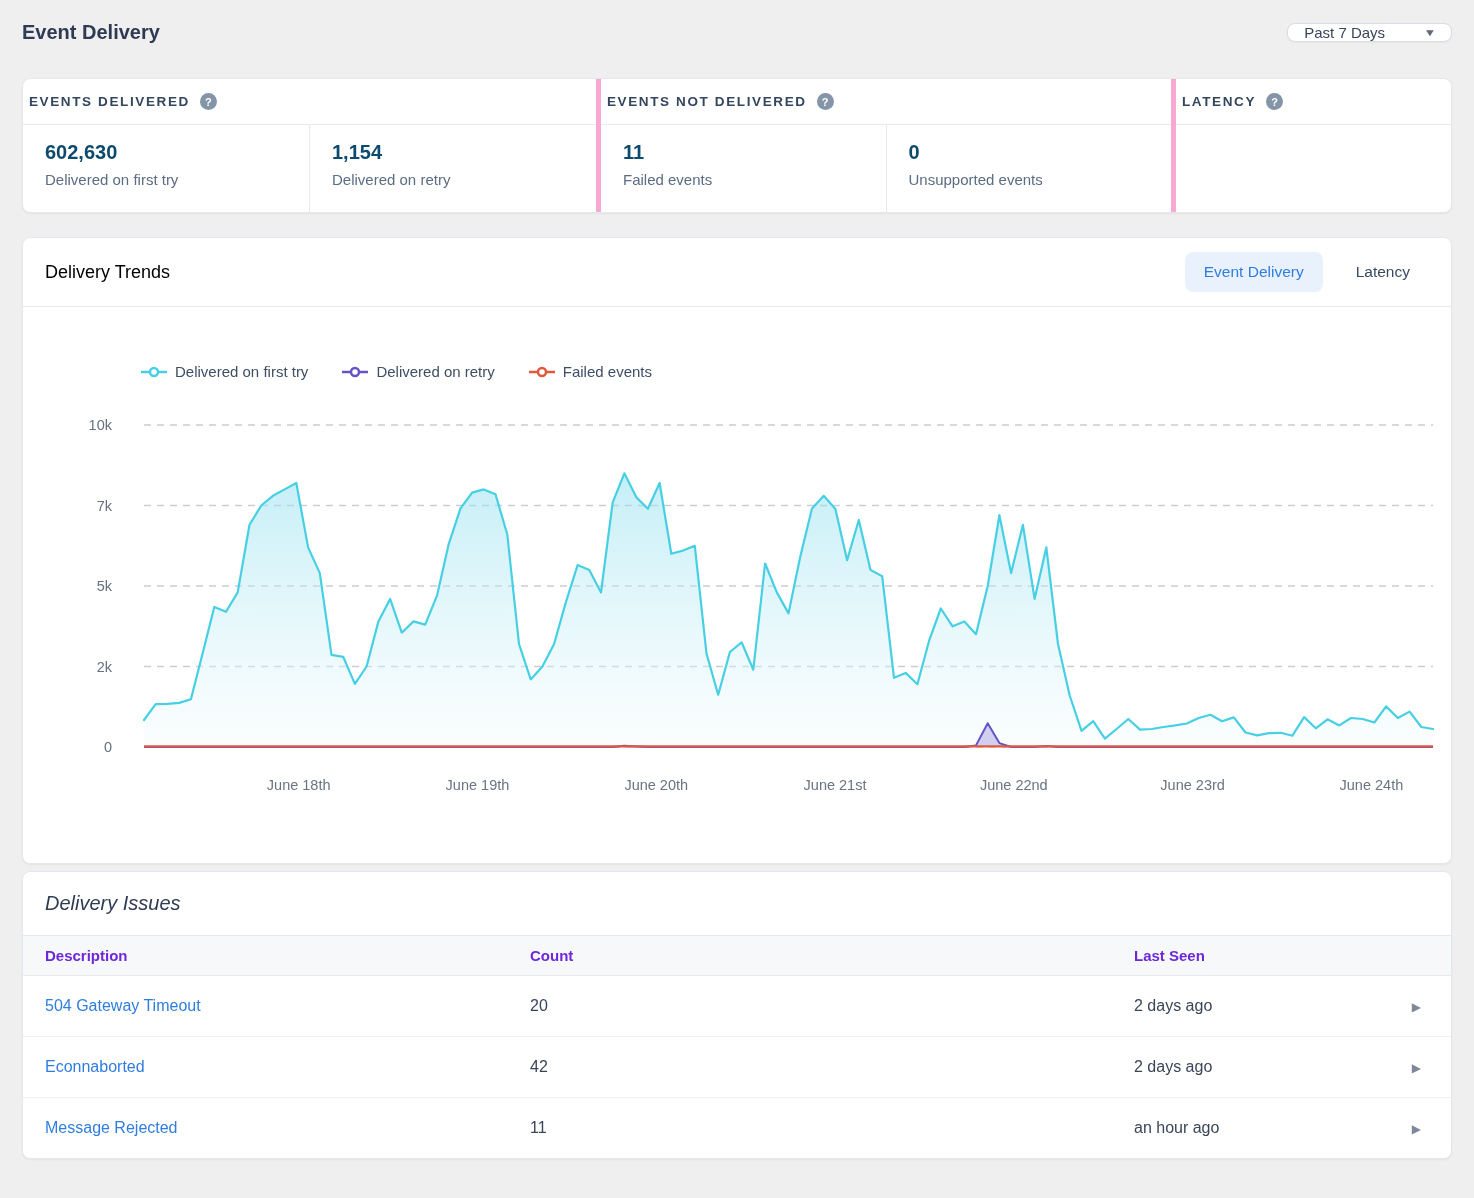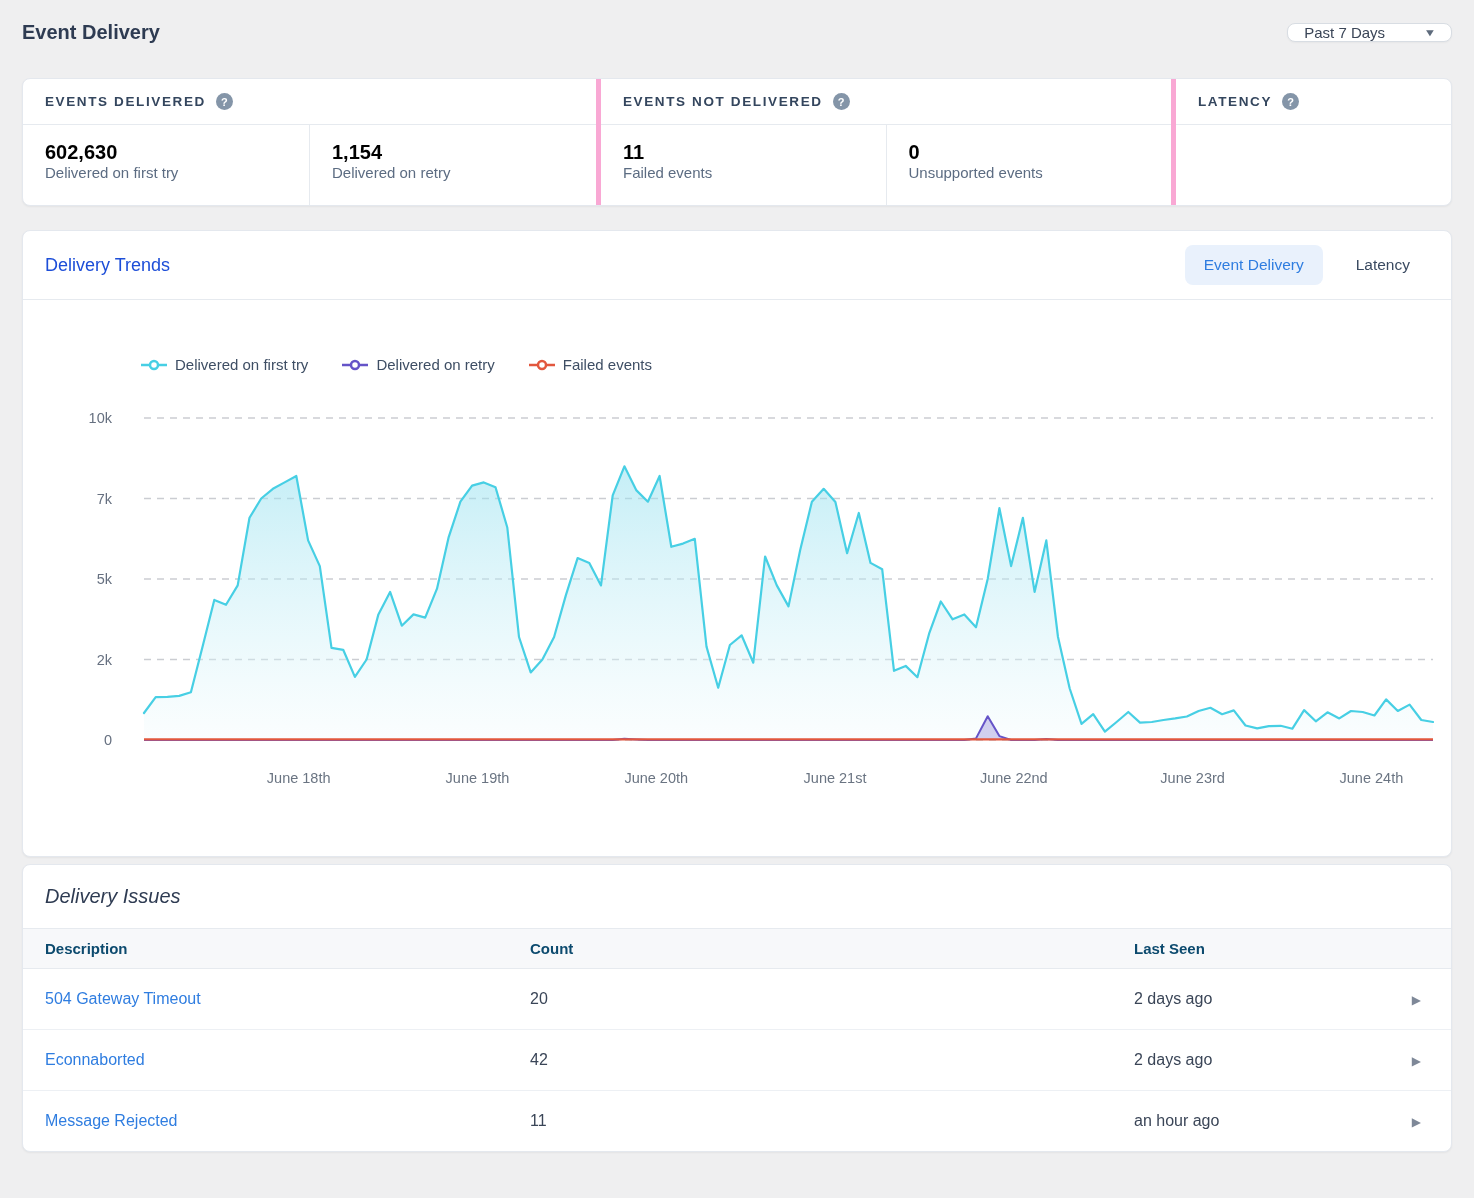--- a/index.html
+++ b/index.html
@@ -19,48 +19,48 @@
     font-size:15px;color:#3A4557;cursor:pointer;box-shadow:0 1px 2px rgba(0,0,0,.04);
   }
   .caret{font-size:10px;color:#5E6B7C;transform:scaleX(1.3);}
   .card{background:#fff;border:1px solid #E4E8EE;border-radius:8px;box-shadow:0 1px 2px rgba(0,0,0,.05);}
 
   
   .stats-card{display:flex;margin-bottom:24px;}
   .stat-group{box-sizing:border-box;}
   .stat-group + .stat-group{border-left:5px solid #f9a8d4;}
   .sg-1{width:573px;} .sg-2{width:575px;} .sg-3{flex:1;}
-  .stat-group-header{padding:14px 22px;border-bottom:1px solid #E6EAEF;display:flex;align-items:center;gap:10px;}
+  .stat-group-header{padding:14px 6px;border-bottom:1px solid #E6EAEF;display:flex;align-items:center;gap:10px;}
   .stat-group-label{font-size:13.5px;font-weight:700;letter-spacing:.12em;color:#34465E;}
   .help-icon{width:17px;height:17px;border-radius:50%;background:#8495A8;color:#fff;font-size:11px;font-weight:700;
     display:inline-flex;align-items:center;justify-content:center;cursor:pointer;flex:0 0 auto;}
   .metrics{display:flex;}
   .metric{flex:1;padding:16px 22px 24px 22px;}
   .metric + .metric{border-left:1px solid #E6EAEF;}
-  .metric-value{font-size:20px;font-weight:700;color:#000000;}
+  .metric-value{font-size:20px;font-weight:700;color:#0c4a6e;margin-bottom:7px;}
   .metric-label{font-size:15px;color:#5C6C82;}
 
   
   .trends-card{margin-bottom:7px;}
   .trends-header{display:flex;justify-content:space-between;align-items:center;padding:14px 22px;border-bottom:1px solid #E6EAEF;}
-  .section-title{font-size:18px;font-weight:500;color:#1d4ed8;}
+  .section-title{font-size:18px;font-weight:500;color:#000000;}
   .tabs{display:flex;gap:14px;}
   .tab{padding:11px 19px;font-size:15.5px;border-radius:8px;color:#3A4A61;cursor:pointer;}
   .tab.active{background:#E9F1FC;color:#2F7DE0;}
   .legend{display:flex;gap:34px;margin:56px 0 0 118px;align-items:center;}
   .legend-item{display:flex;align-items:center;gap:8px;font-size:15px;color:#3E4E64;}
   #trend-svg{display:block;margin-top:12px;}
   .chart-pad{padding-bottom:56px;}
 
   
   .issues-title{padding:20px 22px;font-size:20px;font-weight:500;color:#2E3B52;font-style:italic;}
   table.issues{width:100%;border-collapse:collapse;}
   .issues thead tr{background:#F7F8FA;}
   .issues th{
-    text-align:left;padding:11px 22px;font-size:15px;font-weight:700;color:#0c4a6e;
+    text-align:left;padding:11px 22px;font-size:15px;font-weight:700;color:#6d28d9;
     border-top:1px solid #E6EAEF;border-bottom:1px solid #E6EAEF;
   }
   .issues td{padding:21px 22px;font-size:16px;border-top:1px solid #EDF0F4;}
   .issues tbody tr:first-child td{border-top:none;}
   .issues tbody tr{cursor:pointer;}
   .col-desc{width:441px;} .col-count{width:560px;}
   .issue-link{color:#2F7DE0;}
   .cell-plain{color:#3A4557;}
   .chev-cell{text-align:right;padding-right:30px !important;width:48px;}
   .chevron{color:#7E8898;font-size:12px;}

